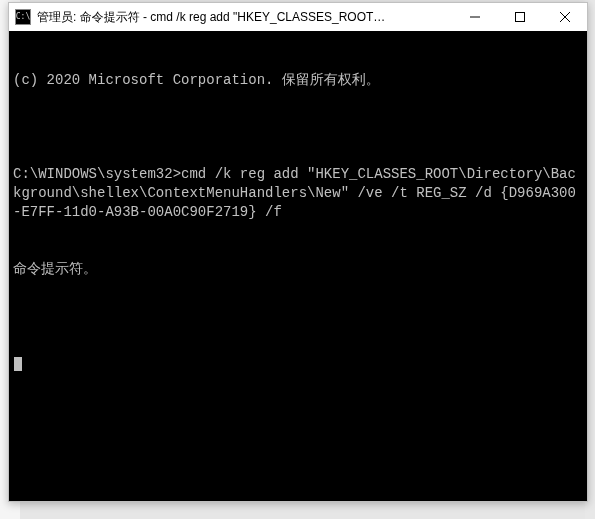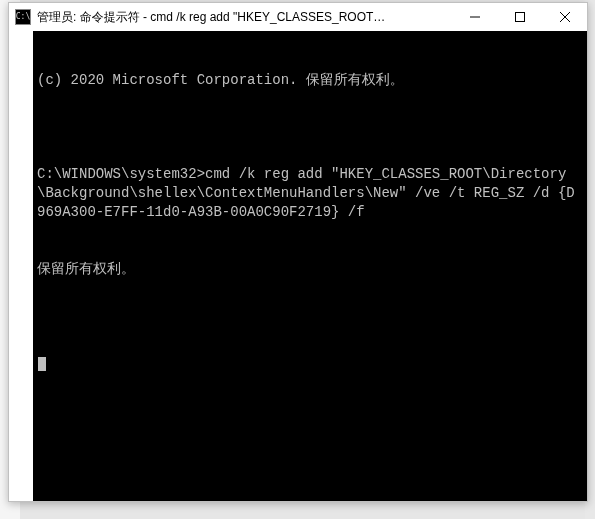--- a/index.html
+++ b/index.html
@@ -84,21 +84,20 @@
     background: #000000;
     color: #c0c0c0;
     font-family: "NSimSun", "SimSun", Consolas, "Courier New", monospace;
     font-size: 14px;
     line-height: 1.35;
     padding: 2px 4px;
     white-space: pre-wrap;
     word-break: break-all;
     overflow: hidden;
     position: relative;
-    margin-left: 24px;
   }
   .terminal .line { display: block; }
   .cursor {
     display: inline-block;
     width: 8px; height: 14px;
     background: #c0c0c0;
     vertical-align: text-bottom;
     margin-left: 1px;
   }
 </style>
@@ -141,18 +140,18 @@
         <line x1="0" y1="0" x2="10" y2="10" stroke="#000" stroke-width="1"></line>
         <line x1="10" y1="0" x2="0" y2="10" stroke="#000" stroke-width="1"></line>
       </svg>
     </div>
   </div>
 
   <div class="terminal">
     <span class="line">(c) 2020 Microsoft Corporation. 保留所有权利。</span>
     <span class="line"></span>
     <span class="line">C:\WINDOWS\system32&gt;cmd /k reg add "HKEY_CLASSES_ROOT\Directory\Background\shellex\ContextMenuHandlers\New" /ve /t REG_SZ /d {D969A300-E7FF-11d0-A93B-00A0C90F2719} /f</span>
-    <span class="line">保留所有权利。</span>
+    <span class="line">命令提示符。</span>
     <span class="line"></span>
     <span class="line"><span class="cursor"></span></span>
   </div>
 
 </div>
 
 </body></html>

